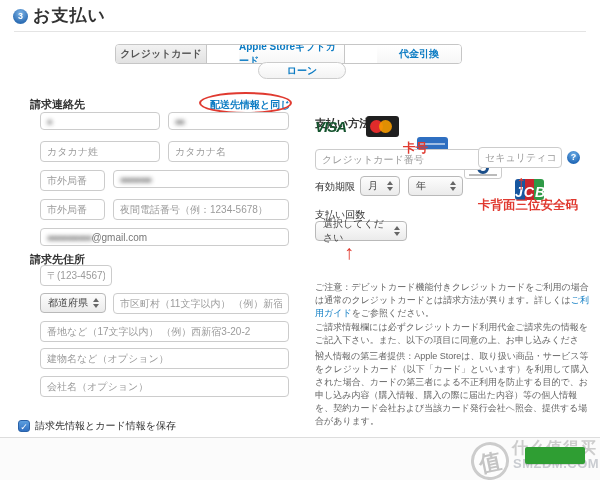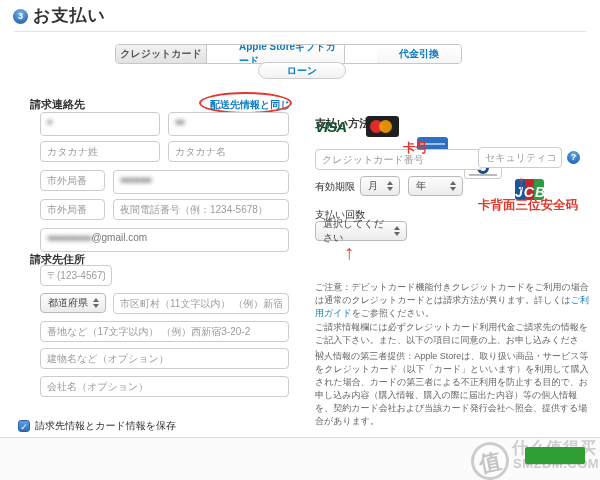--- a/index.html
+++ b/index.html
@@ -26,21 +26,21 @@
   .t0 { width:91px; } .t1 { width:106px; } .t2 { width:104px; } .t3 { width:84px; }
   .loan-pill { left:258px; top:62px; width:88px; height:17px; border:1px solid #ccc; border-radius:9px;
     background:linear-gradient(#ffffff,#f3f3f3); color:#0b7bc3; font-size:10px; font-weight:bold;
     text-align:center; line-height:15px; }
 
   
   .sec-h { font-size:11px; font-weight:bold; color:#333; }
   .inp { height:21px; border:1px solid #ccc; border-radius:4px; font-size:10px; padding:0 6px;
     color:#444; background:#fff; font-family:inherit; }
   .inp::placeholder { color:#9b9b9b; opacity:1; }
-  .fake-inp { height:24px; border:1px solid #ccc; border-radius:4px; font-size:10px; padding:3px 6px 9px 6px;
+  .fake-inp { height:18px; border:1px solid #ccc; border-radius:4px; font-size:10px; padding:3px 6px 9px 6px;
     color:#555; background:#fff; overflow:hidden; white-space:nowrap; }
   .blurred { filter:blur(2px); opacity:.65; font-size:9px; letter-spacing:-1px; }
   .sel { height:20px; border:1px solid #b9b9b9; border-radius:4px; background:linear-gradient(#fdfdfd,#ebebeb);
     font-size:10px; color:#444; display:flex; align-items:center; padding:0 16px 0 7px; cursor:pointer; }
   .sel .arrows { position:absolute; right:5px; top:50%; margin-top:-5px; width:7px; height:10px; }
   .sel .arrows::before { content:""; position:absolute; left:0; top:0; border-left:3.5px solid transparent;
     border-right:3.5px solid transparent; border-bottom:4px solid #666; }
   .sel .arrows::after { content:""; position:absolute; left:0; bottom:0; border-left:3.5px solid transparent;
     border-right:3.5px solid transparent; border-top:4px solid #666; }
 

